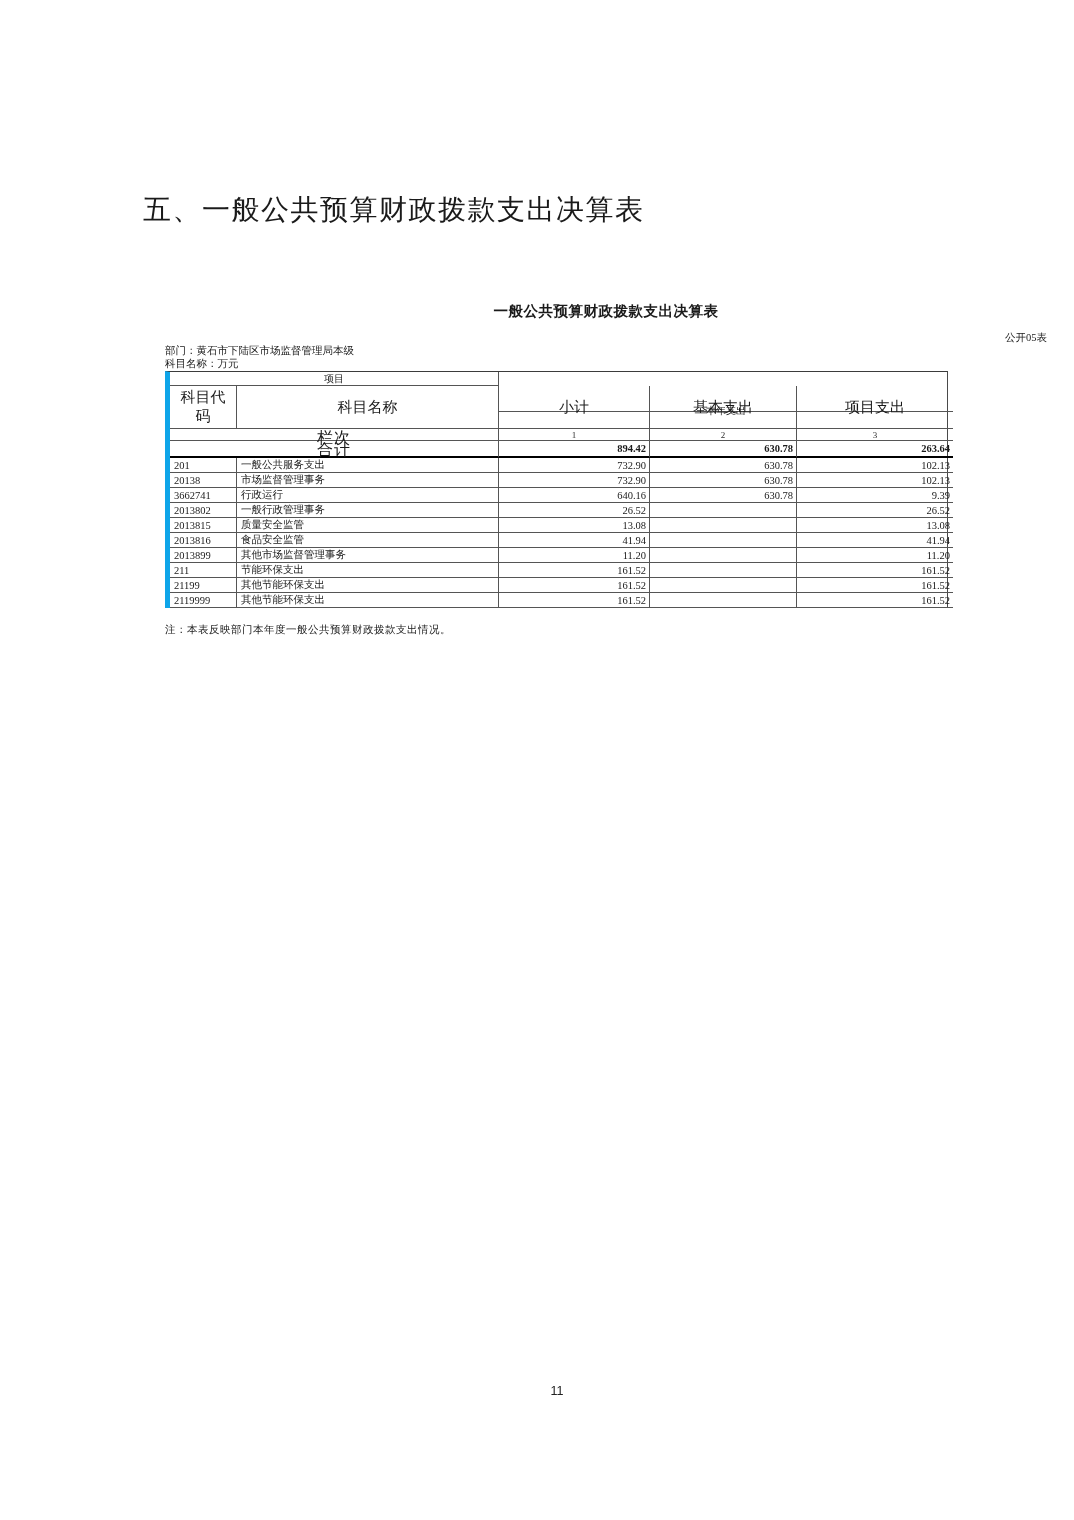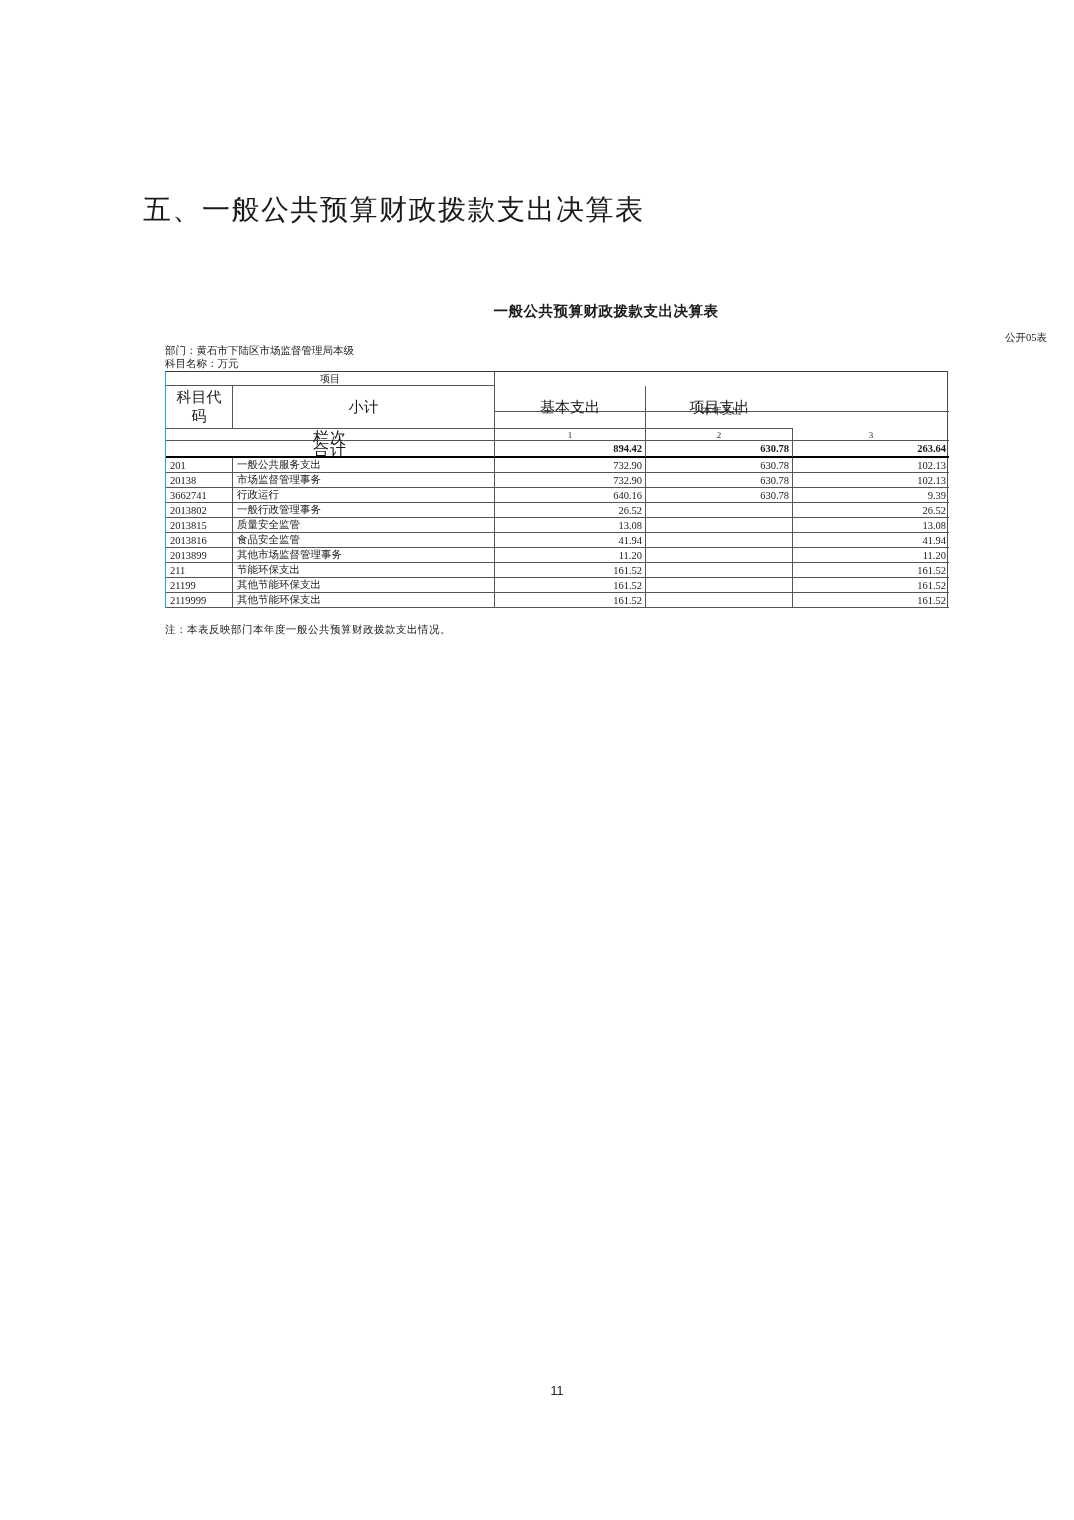--- a/index.html
+++ b/index.html
@@ -32,21 +32,21 @@
     display:flex;justify-content:space-between;
     font-size:10.5px;line-height:13px;margin-bottom:1px;flex-direction:column;
   }
   
   .gtable{
     display:grid;
     grid-template-columns:67px 262px 151px 147px 156px;
     grid-template-rows:14px 43px 12px 17px repeat(10,15px);
     width:783px;
     border-top:1.5px solid #3b3b3b;
-    border-left:1px solid #0ea5e9;
+    border-left:5px solid #0ea5e9;
     border-right:1px solid #4a4a4a;
     box-sizing:border-box;
     background:#fff;
   }
   .c{
     box-sizing:border-box;
     border-right:1px solid #555;
     border-bottom:1px solid #555;
     display:flex;align-items:center;
     font-size:10.5px;
@@ -100,20 +100,21 @@
       <span>部门：黄石市下陆区市场监督管理局本级</span>
       <span>科目名称：万元</span>
     </div>
 
     <div class="gtable">
 
       <div class="c h1 center span2">项目</div>
       <div class="c h1 center span3 colend">本年支出</div>
 
       <div class="c h2">科目代码</div>
+      <div class="c h2">科目名称</div>
       <div class="c h2">小计</div>
       <div class="c h2">基本支出</div>
       <div class="c h2 colend">项目支出</div>
 
       <div class="c big-label span2">
           <span class="lift">栏次</span>
         </div>
       <div class="c lanci-num center">1</div>
       <div class="c lanci-num center">2</div>
       <div class="c lanci-num center colend">3</div>

